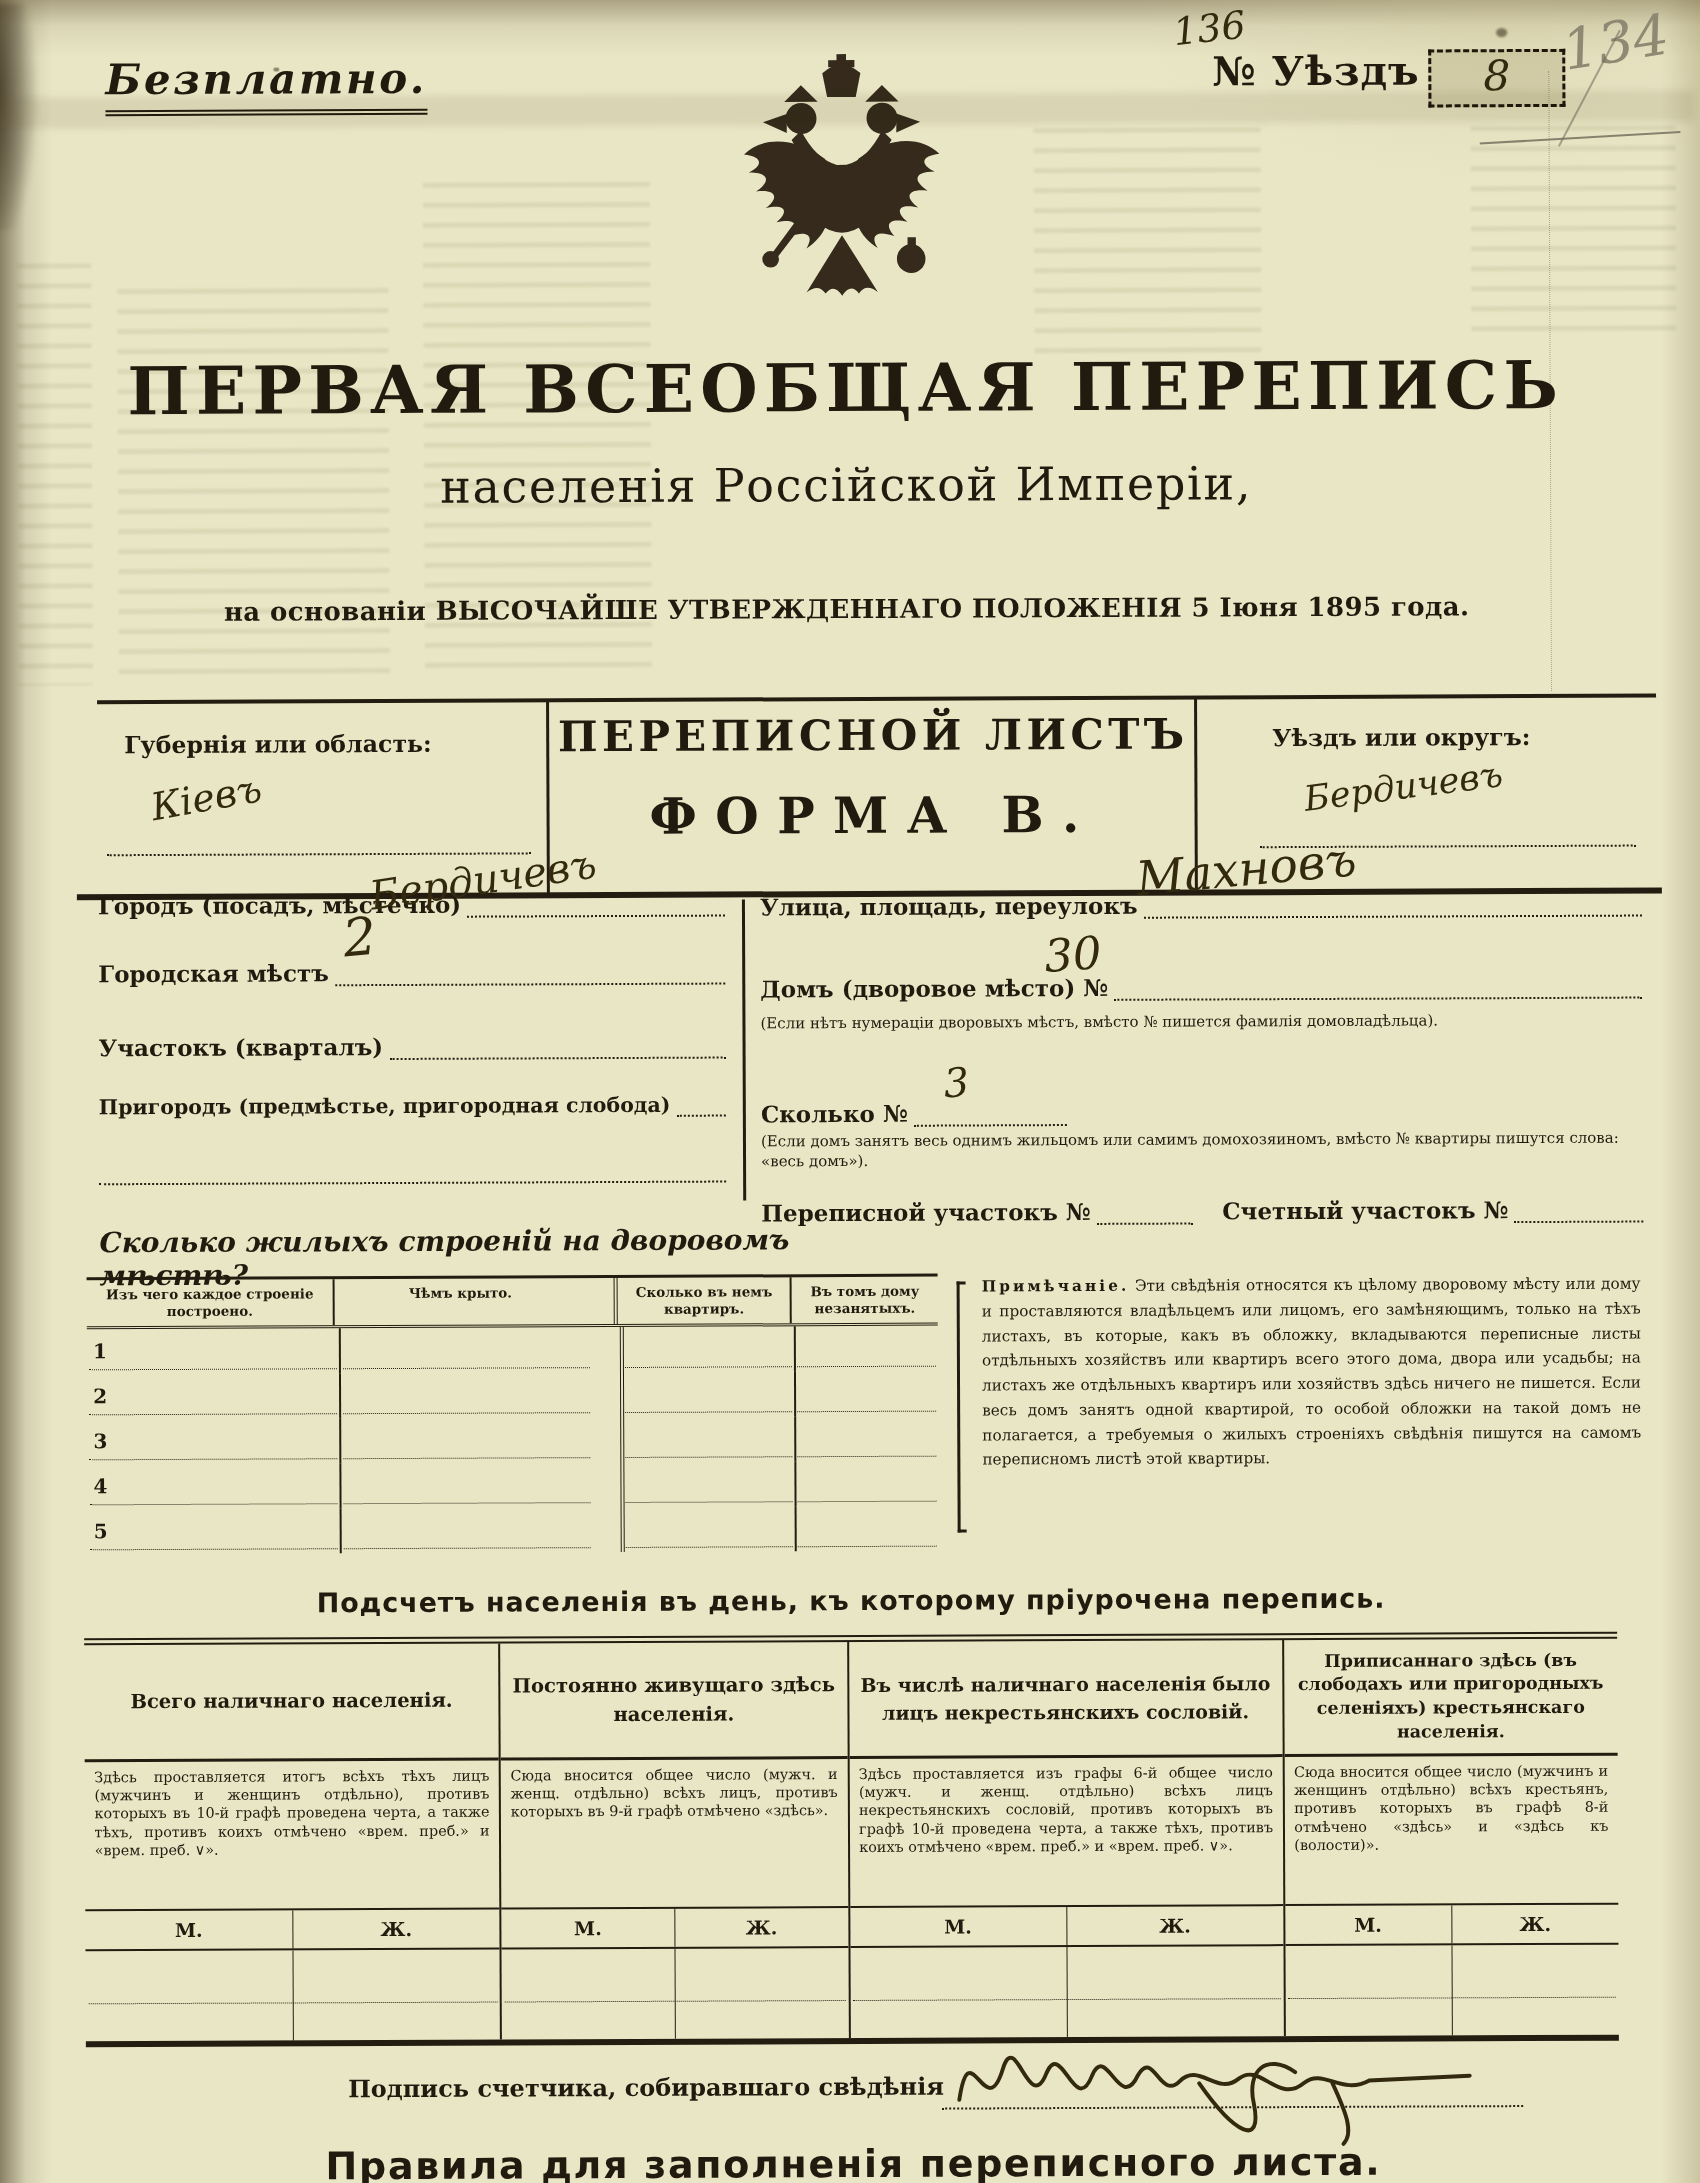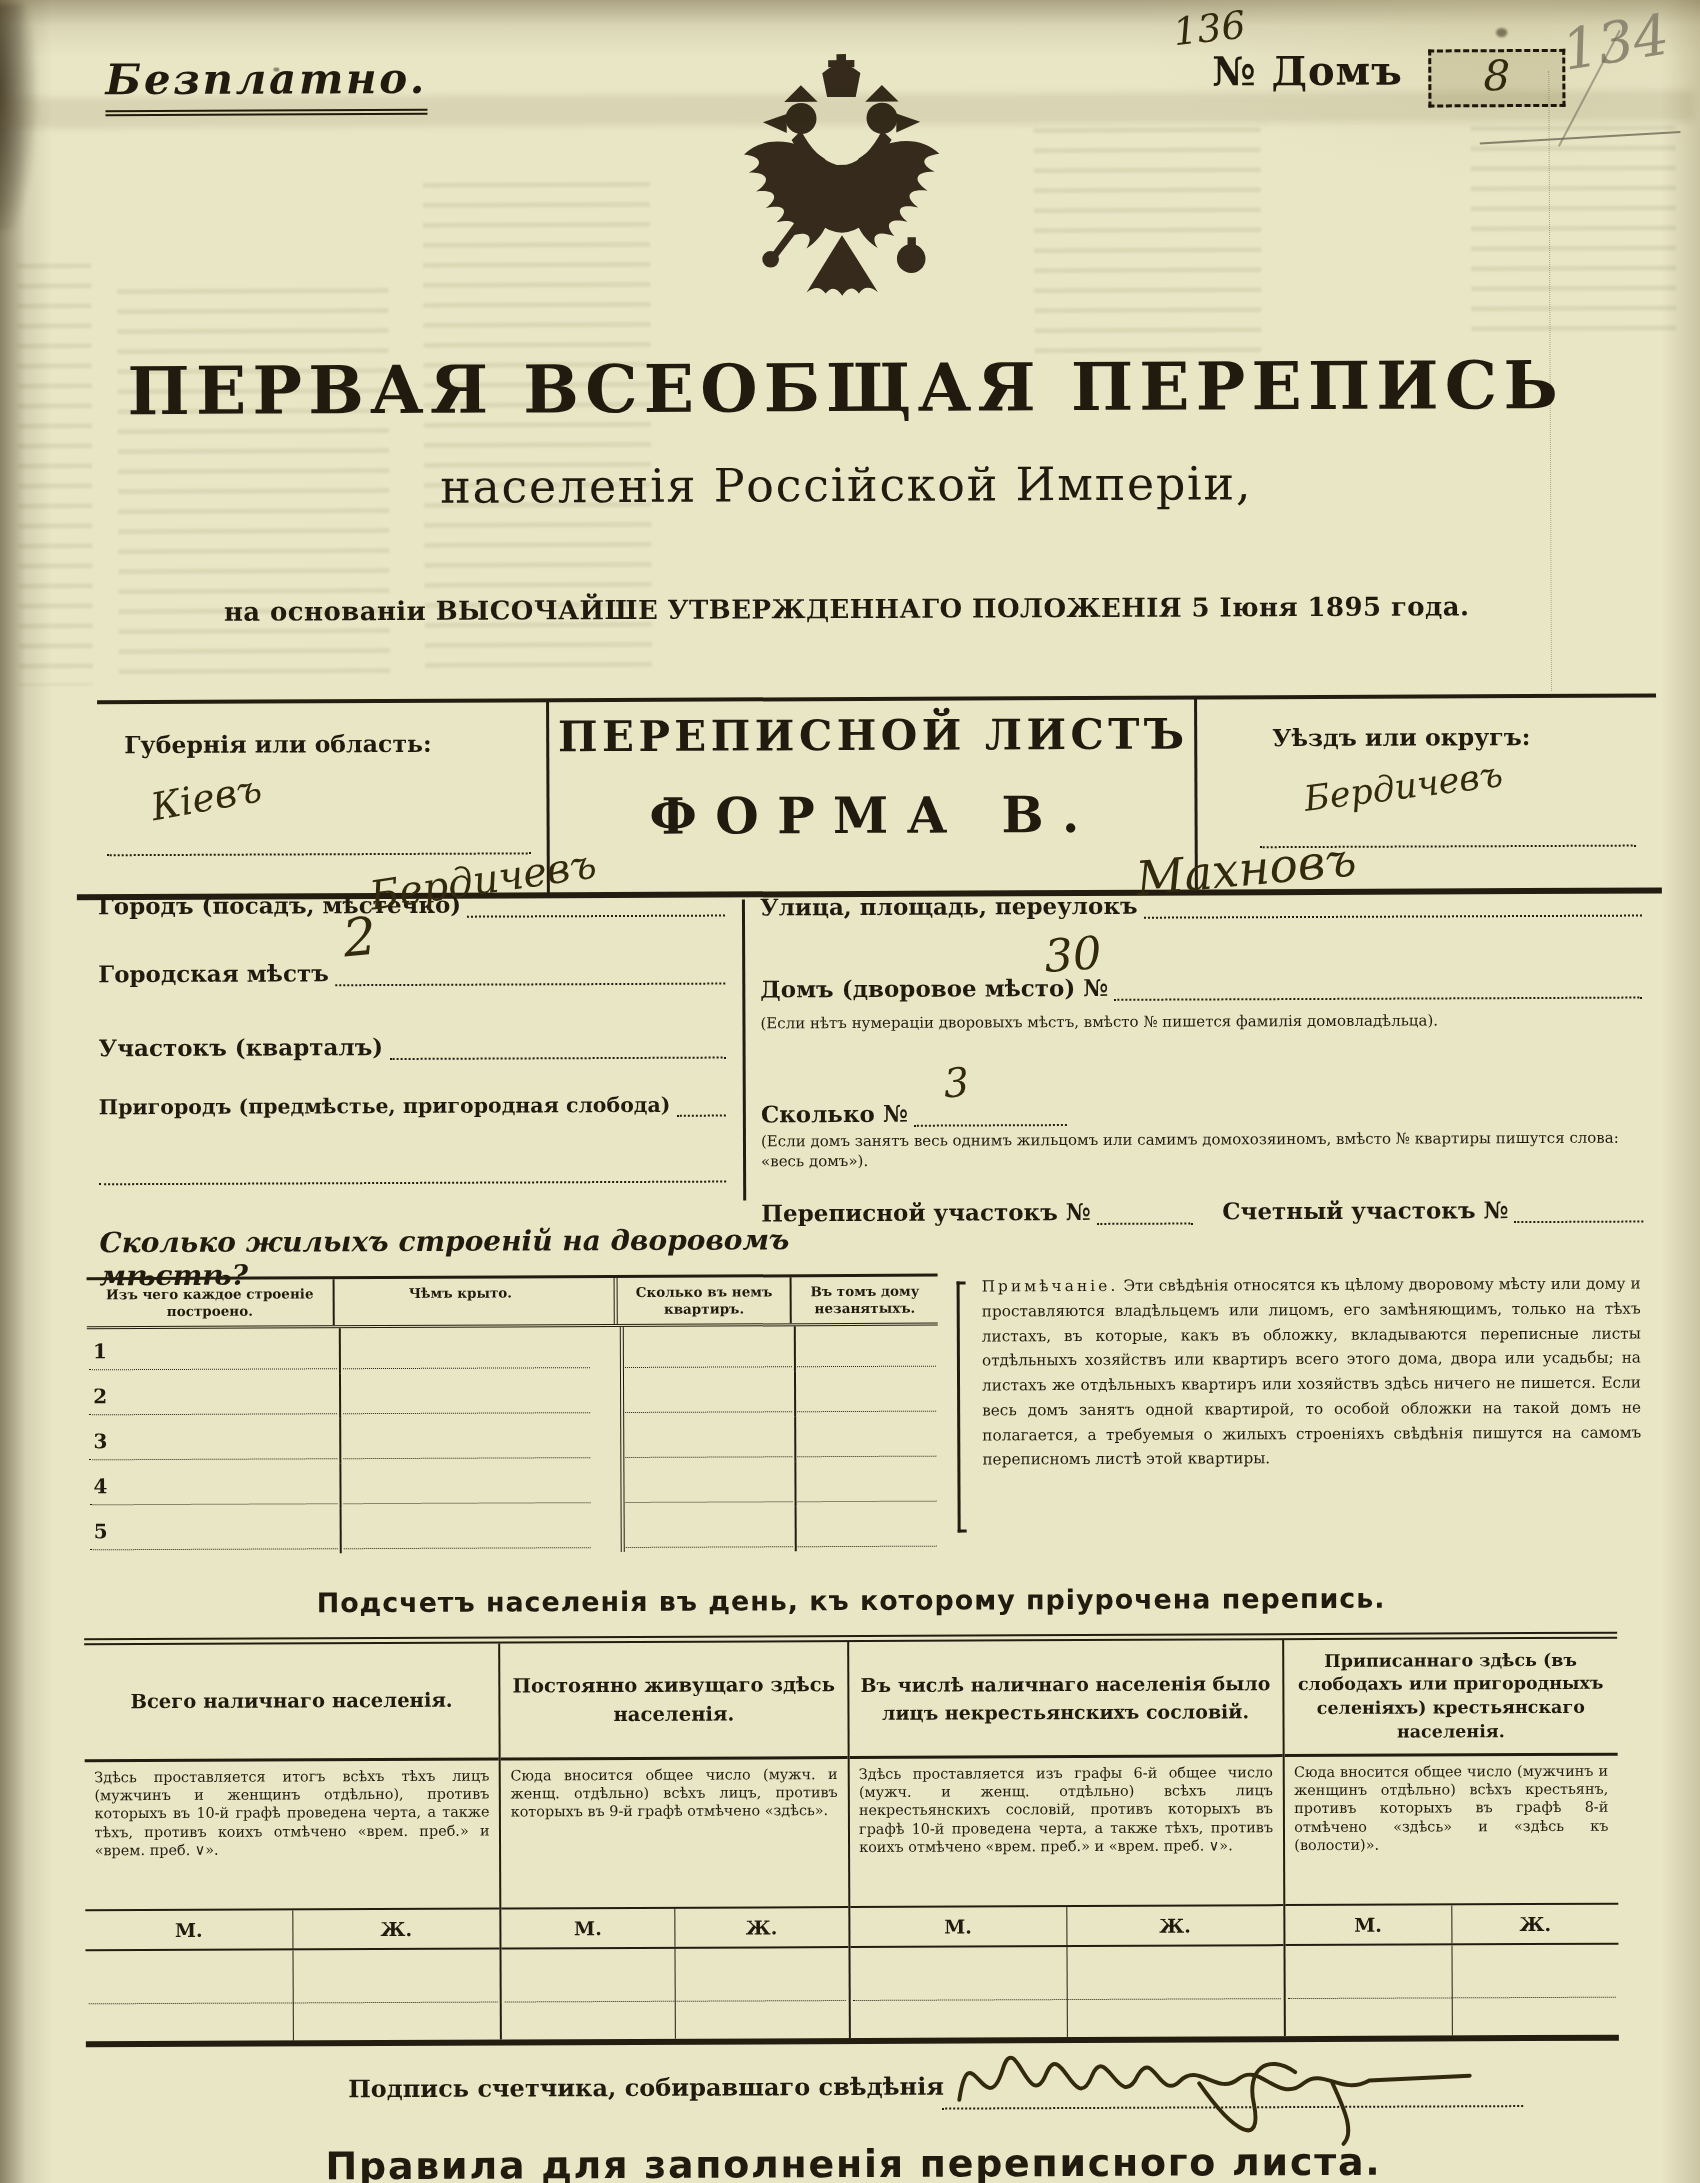--- a/index.html
+++ b/index.html
@@ -77,21 +77,21 @@
   .bhead{display:flex;border-bottom:3.1px double #241c10;}
   .bhead .bc{font-size:13.5px;font-weight:bold;text-align:center;padding:6.1px 3.5px;line-height:1.25;}
   .bc1{width:30.4%;} .bc2{width:31.0%;} .bc3{width:21.0%;border-left:4.4px double #241c10;margin-left:28px;} .bc4{width:17.6%;}
   .bcell-l{border-left:2.2px solid #241c10;}
   .brow{display:flex;height:45px;}
   .brow .num{width:30.4%;font-size:20px;font-weight:bold;padding-left:6.1px;display:flex;align-items:center;}
   .brow .cell{position:relative;}
   .brow .cell:after{content:"";position:absolute;left:1.7px;right:1.7px;bottom:4.4px;border-bottom:1.7px dotted #2a2012;}
   .note-block{left:982px;top:1275px;width:659px;font-size:15.3px;line-height:1.62;text-align:justify;}
   .note-bracket{left:957px;top:1282px;width:6.1px;height:245px;border-left:3.1px solid #241c10;border-top:3.1px solid #241c10;border-bottom:3.1px solid #241c10;}
-  .note-title{font-weight:normal;letter-spacing:3.1px;}
+  .note-title{font-weight:bold;letter-spacing:3.1px;}
   
   .tally-title{left:0;top:1585px;width:100%;font-size:27px;font-weight:bold;font-family:"DejaVu Sans",sans-serif;letter-spacing:0.9px;}
   .ttable{left:83px;top:1635px;width:1533px;border-top:7px double #241c10;border-bottom:6.5px solid #241c10;display:flex;}
   .tcol{display:flex;flex-direction:column;}
   .tcol+.tcol{border-left:2.6px solid #241c10;}
   .tc1{width:415px;} .tc2{width:347px;} .tc3{width:434px;} .tc4{width:334px;}
   .th{height:114px;display:flex;align-items:center;justify-content:center;text-align:center;
       font-size:19.6px;font-weight:bold;line-height:1.5;padding:2.6px 9.6px;box-sizing:border-box;}
   .tdiv{height:2.6px;background:#241c10;}
   .tdesc{height:147px;font-size:14.4px;line-height:1.27;text-align:justify;padding:6.1px 9.6px;box-sizing:border-box;}
@@ -121,21 +121,21 @@
     <div class="abs stain1"></div>
     <div class="abs stain2"></div>
     <div class="abs ghost ghost-lines" style="left:22px;top:245px;width:74px;height:437px;"></div>
     <div class="abs ghost ghost-lines" style="left:122px;top:271px;width:271px;height:410px;"></div>
     <div class="abs ghost ghost-lines" style="left:428px;top:166px;width:227px;height:515px;"></div>
     <div class="abs ghost ghost-lines" style="left:1039px;top:114px;width:227px;height:245px;"></div>
     <div class="abs ghost ghost-lines" style="left:1476px;top:114px;width:205px;height:227px;"></div>
 
     <div class="abs free">Безплатно.</div>
     <div class="abs ink136 hand">136</div>
-    <div class="abs sheetno">№ Домъ</div>
+    <div class="abs sheetno">№ Уѣздъ</div>
     <div class="abs no-box">
       <span class="hand">8</span>
     </div>
     <div class="abs p134 pencil hand">134</div>
     <div class="abs p-strike"></div>
     <div class="abs p-strike2"></div>
 
     <div class="abs" style="left:716px;top:44px;width:262px;height:306px;">
       <svg width="262" height="306" viewBox="0 0 220 240" xmlns="http://www.w3.org/2000/svg">
         <g fill="#251b0c" stroke="none" opacity="0.92">

